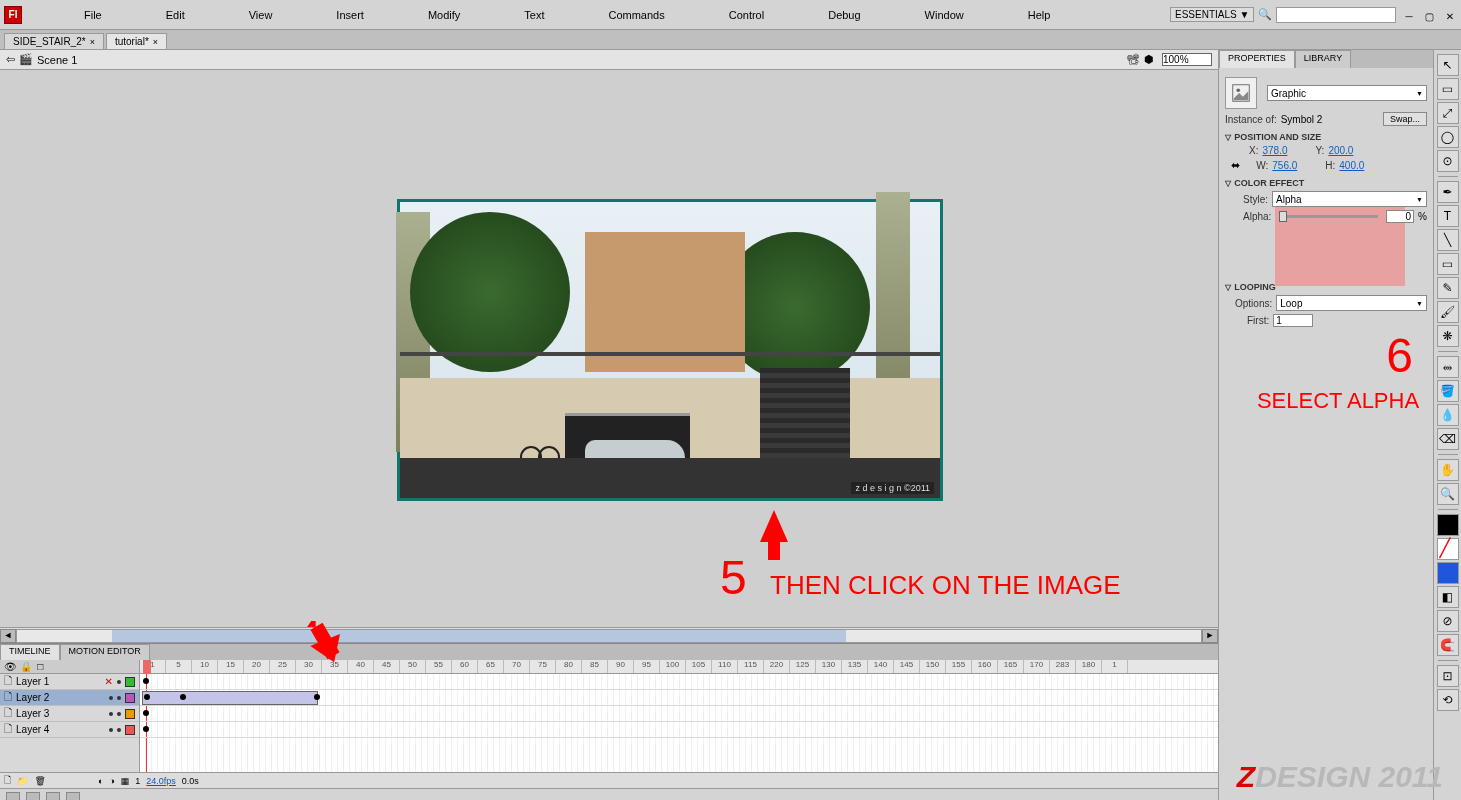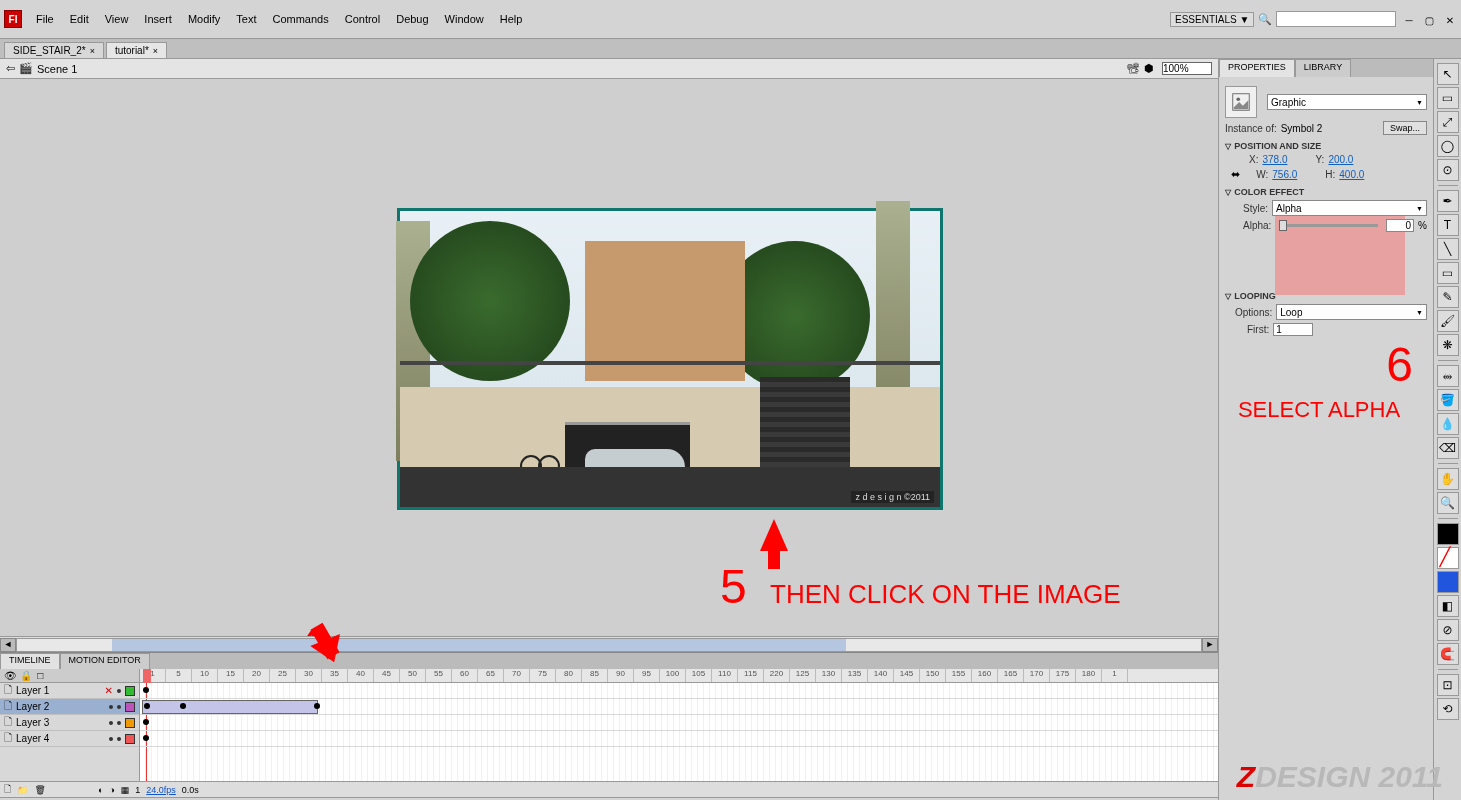--- a/index.html
+++ b/index.html
@@ -1,17 +1,17 @@
 <!DOCTYPE html>
 <html><head>
 <meta charset="utf-8">
 <style>
 * { margin: 0; padding: 0; box-sizing: border-box; font-family: Tahoma, Arial, sans-serif; }
 body { background: #c0c0c0; width: 1461px; height: 800px; overflow: hidden; position: relative; }
-.menubar { background: #d4d4d4; height: 39px; display: flex; align-items: center; border-bottom: 1px solid #999; padding: 0 4px; }
+.menubar { background: #d4d4d4; height: 30px; display: flex; align-items: center; border-bottom: 1px solid #999; padding: 0 4px; gap: 48px; }
 .menubar .appicon { width: 18px; height: 18px; background: #c00; margin-right: 6px; border: 1px solid #800; display:flex; align-items:center; justify-content:center; color:#fff; font-size:10px; font-weight:bold; }
 .menubar .menuitem { font-size: 11px; padding: 3px 8px; cursor: pointer; }
 .menubar .right { margin-left: auto; display: flex; align-items: center; gap:4px; }
 .workspace-dd { font-size:10px; padding:1px 4px; background:#ddd; border:1px solid #999; }
 .searchbox { width: 120px; height: 16px; font-size:10px; border:1px solid #999; padding:0 3px; }
 .winbtns span { display:inline-block; width:14px; height:12px; font-size:10px; text-align:center; margin-left:2px; }
 .doctabs { background:#bfbfbf; height:20px; display:flex; align-items:flex-end; padding-left:4px; border-bottom:1px solid #999;}
 .doctab { font-size:10px; padding:2px 8px; background:#d8d8d8; border:1px solid #999; border-bottom:none; margin-right:2px; display:flex; align-items:flex-end; gap:4px;}
 .doctab.active { background:#e6e6e6; }
 .doctab .close { font-size:9px; }
@@ -261,21 +261,21 @@
               <div class="tick">125</div>
               <div class="tick">130</div>
               <div class="tick">135</div>
               <div class="tick">140</div>
               <div class="tick">145</div>
               <div class="tick">150</div>
               <div class="tick">155</div>
               <div class="tick">160</div>
               <div class="tick">165</div>
               <div class="tick">170</div>
-              <div class="tick">175</div>
+              <div class="tick">283</div>
               <div class="tick">180</div>
               <div class="tick">1</div>
             </div>
           <div class="framegrid">
             <div class="playline"></div>
             <div class="row">
                 <div class="kf" style="left:3px;"></div>
               </div>
             <div class="row">
                 <div class="span" style="left:2px;width:176px;"></div>
@@ -383,21 +383,21 @@
         <div class="dropdown">
             <span>Loop</span>
           </div>
       </div>
       <div class="propRow" style="padding-left:22px;">
         <label>First:</label>
         <input class="inputNum" style="width: 40px; text-align: left;" value="1">
       </div>
 
       <div class="annot big" style="right:20px;top:260px;">6</div>
-      <div class="annot txt" style="left:0;top:320px;font-size:22px;text-align:center;width:200px;">SELECT ALPHA</div>
+      <div class="annot txt" style="left:19px;top:320px;font-size:22px;text-align:center;width:200px;">SELECT ALPHA</div>
     </div>
   </div>
 
   <div class="toolstrip">
     <div class="tool">↖</div>
     <div class="tool">▭</div>
     <div class="tool">⤢</div>
     <div class="tool">◯</div>
     <div class="tool">⊙</div>
     <div class="tool sep"></div>

